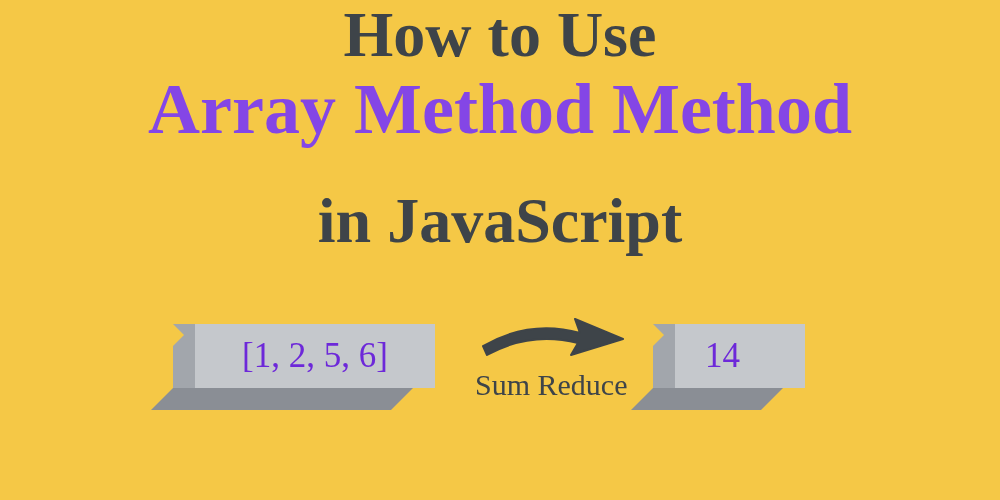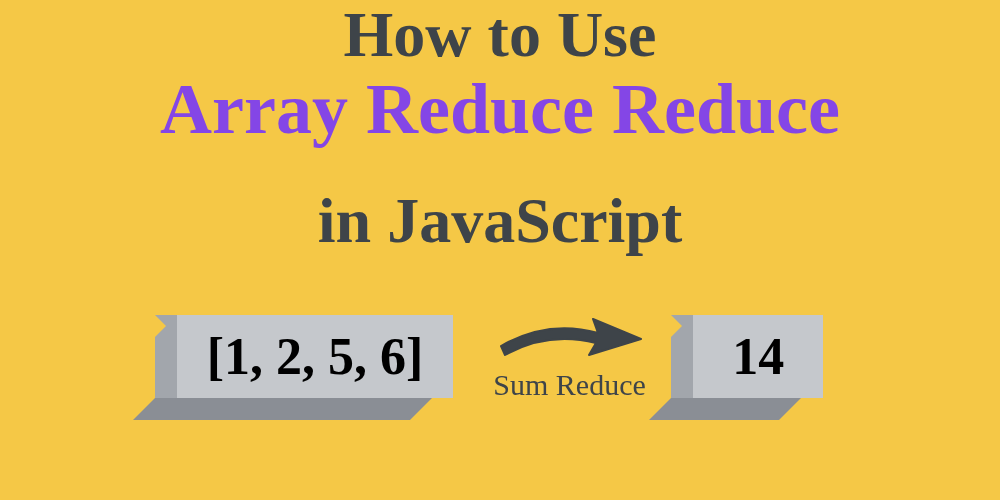--- a/index.html
+++ b/index.html
@@ -41,23 +41,23 @@
       display: flex;
       align-items: center;
       justify-content: center;
       gap: 40px;
       margin-top: 55px;
     }
     .block {
       position: relative;
       background: #c5c8cc;
       padding: 12px 30px;
-      font-size: 52px;
-      font-weight: bold;
-      color: #000000;
+      font-size: 35px;
+      font-weight: normal;
+      color: #6d28d9;
       font-family: Georgia, serif;
     }
     .block::before {
       content: '';
       position: absolute;
       top: 0;
       left: -22px;
       width: 0;
       height: 0;
       border-top: 0 solid transparent;
@@ -88,21 +88,21 @@
     }
     .block-wrapper {
       position: relative;
     }
     .block-input {
       min-width: 240px;
       text-align: center;
     }
     .block-output {
       min-width: 130px;
-      text-align: center;
+      text-align: left;
     }
     .arrow-section {
       display: flex;
       flex-direction: column;
       align-items: flex-start;
       gap: 0;
     }
     .arrow-label {
       font-size: 30px;
       color: #3e4449;
@@ -112,21 +112,21 @@
     .arrow-svg {
       width: 160px;
       height: 55px;
     }
   </style>
 </head>
 <body>
 
 <div class="title-section">
   <div class="title-line1">How to Use</div>
-  <div class="title-line2">Array Reduce Reduce</div>
+  <div class="title-line2">Array Method Method</div>
   <div class="title-line3">in JavaScript</div>
 </div>
 
 <div class="diagram-section">
   <div class="block-wrapper">
     <div class="block-left-side"></div>
     <div class="block block-input">[1, 2, 5, 6]</div>
   </div>
 
   <div class="arrow-section">

